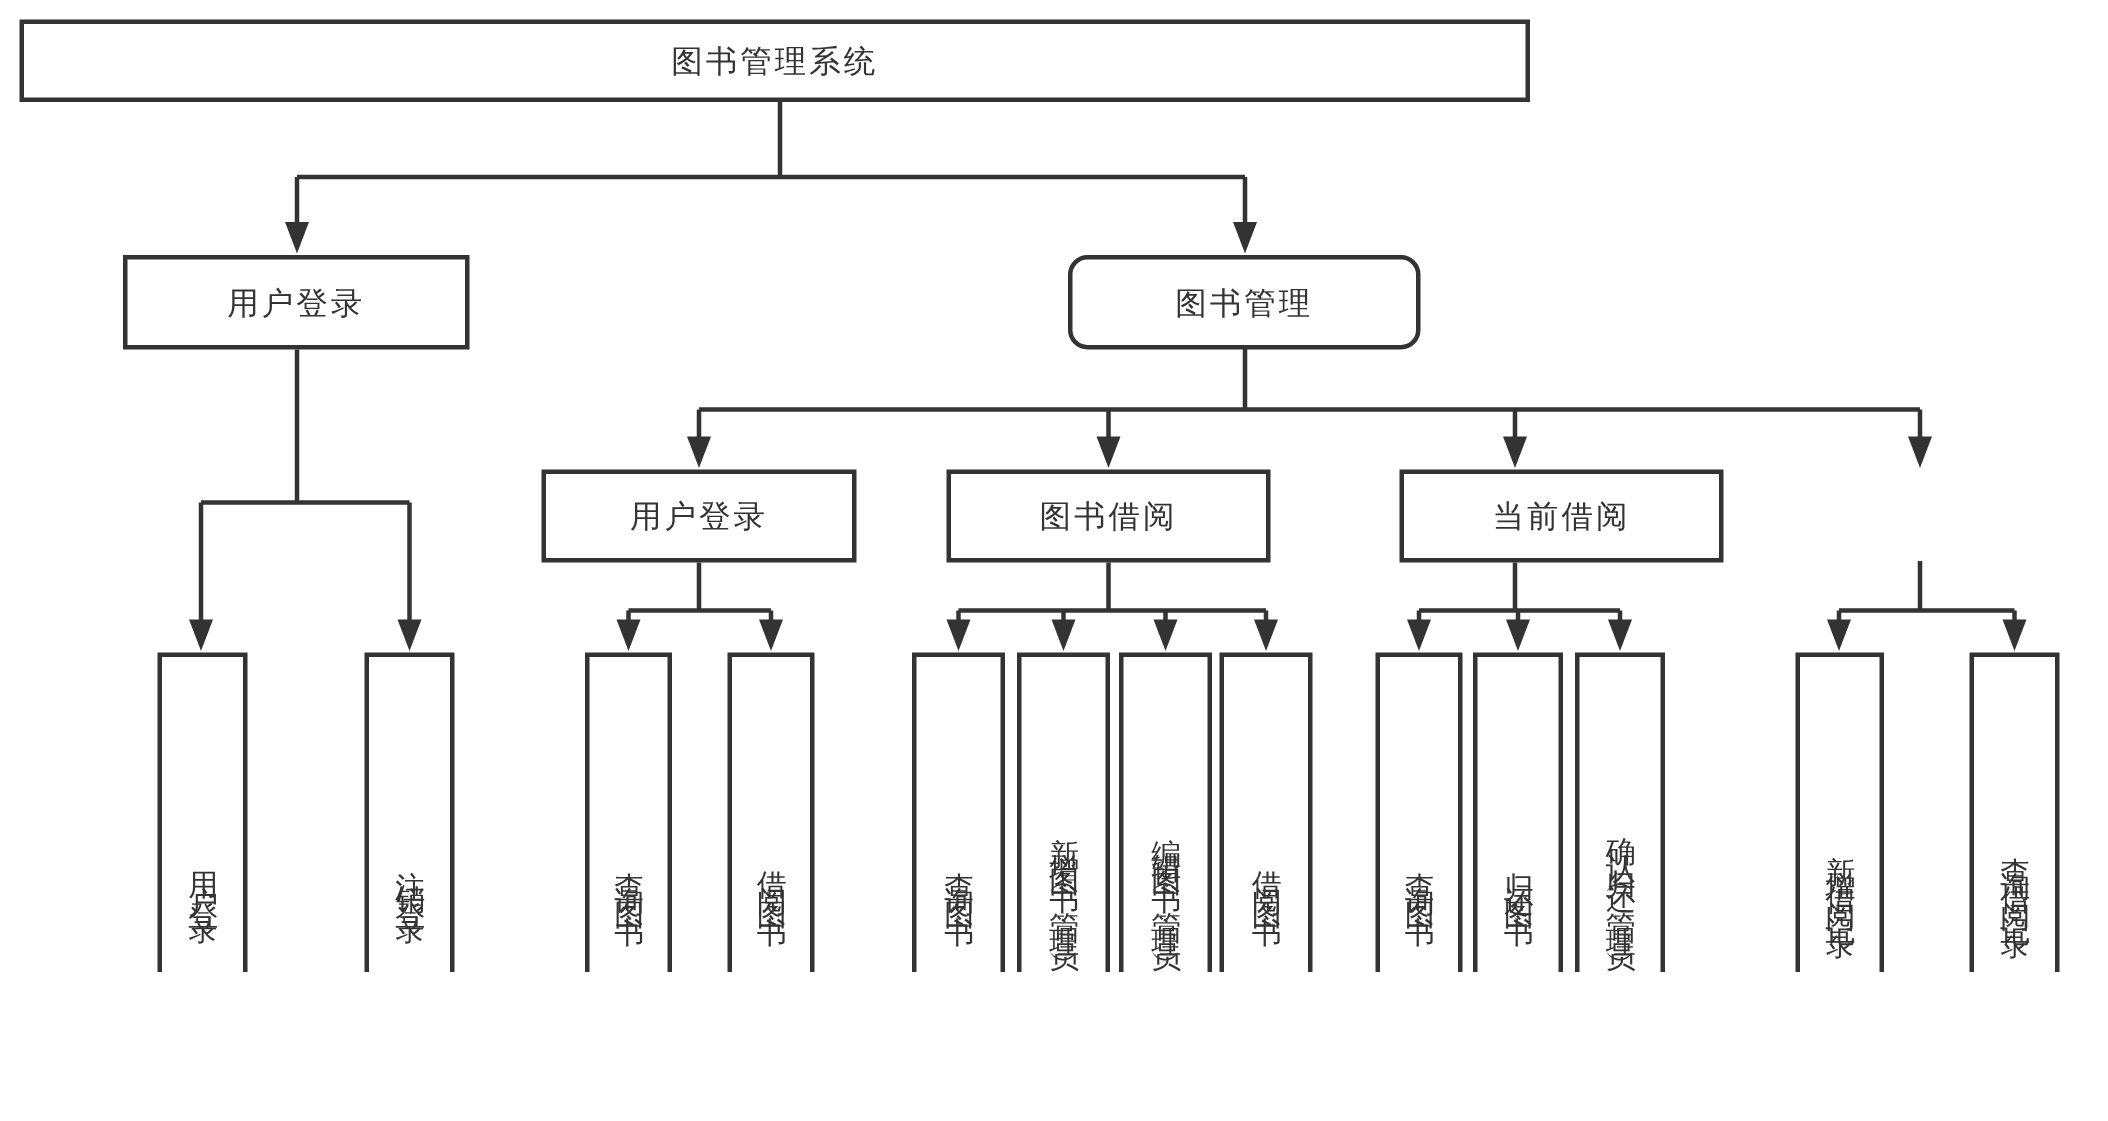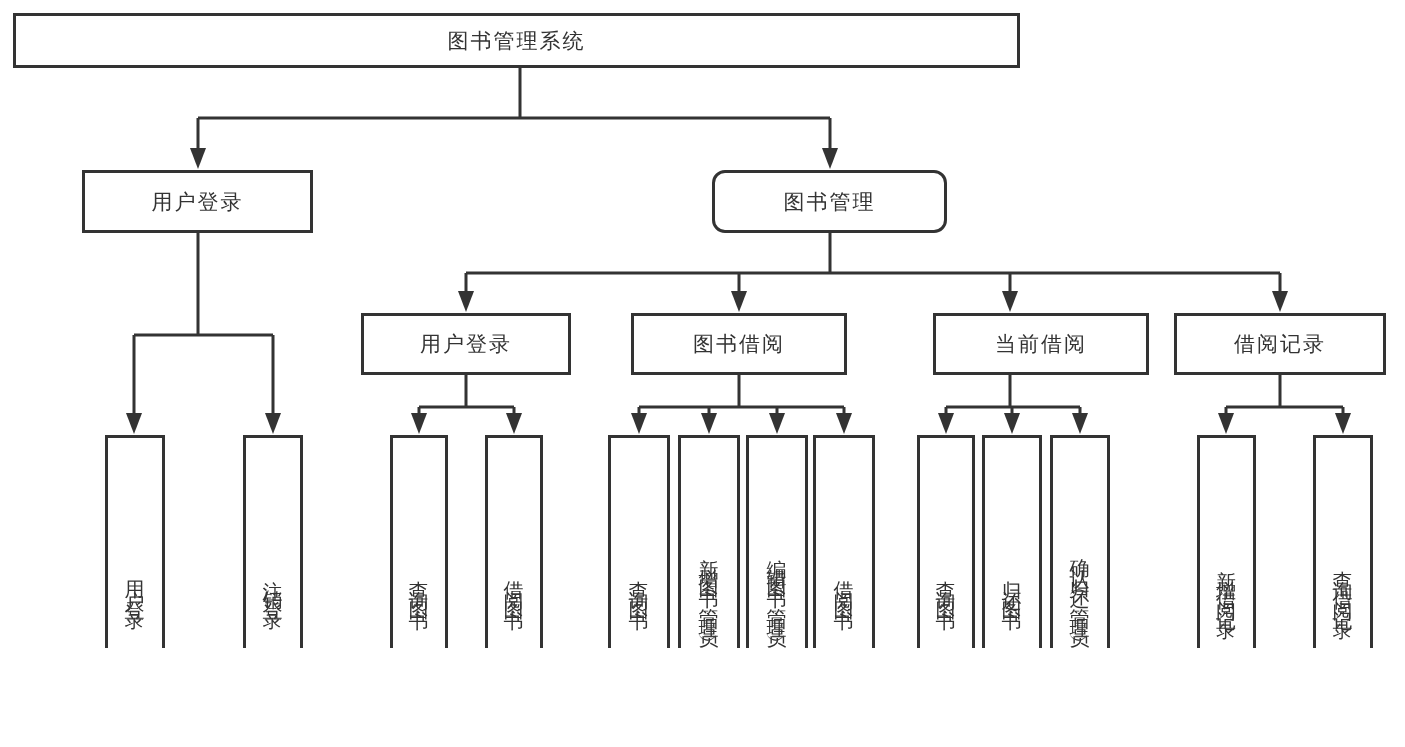--- a/index.html
+++ b/index.html
@@ -92,21 +92,20 @@
   </svg>
 
   <div class="node" style="left:13px;top:13px;width:1007px;height:55px;">图书管理系统</div>
 
   <div class="node" style="left:82px;top:170px;width:231px;height:63px;">用户登录</div>
   <div class="node" style="left:712px;top:170px;width:235px;height:63px;border-radius:13px;">图书管理</div>
 
   <div class="node" style="left:361px;top:313px;width:210px;height:62px;">用户登录</div>
   <div class="node" style="left:631px;top:313px;width:216px;height:62px;font-family:Liberation Serif, serif;">图书借阅</div>
   <div class="node" style="left:902px;top:313px;width:216px;height:62px;margin-left:31px;">当前借阅</div>
-  <div class="node" style="left:1174px;top:313px;width:212px;height:62px;">借阅记录</div>
 
   <div class="leaf" style="left:105px;top:435px;width:60px;height:300px;">
     <span>用户登录</span>
   </div>
   <div class="leaf" style="left:243px;top:435px;width:60px;height:300px;">
     <span>注销登录</span>
   </div>
 
   <div class="leaf" style="left:390px;top:435px;width:58px;height:300px;">
     <span>查询图书</span>

